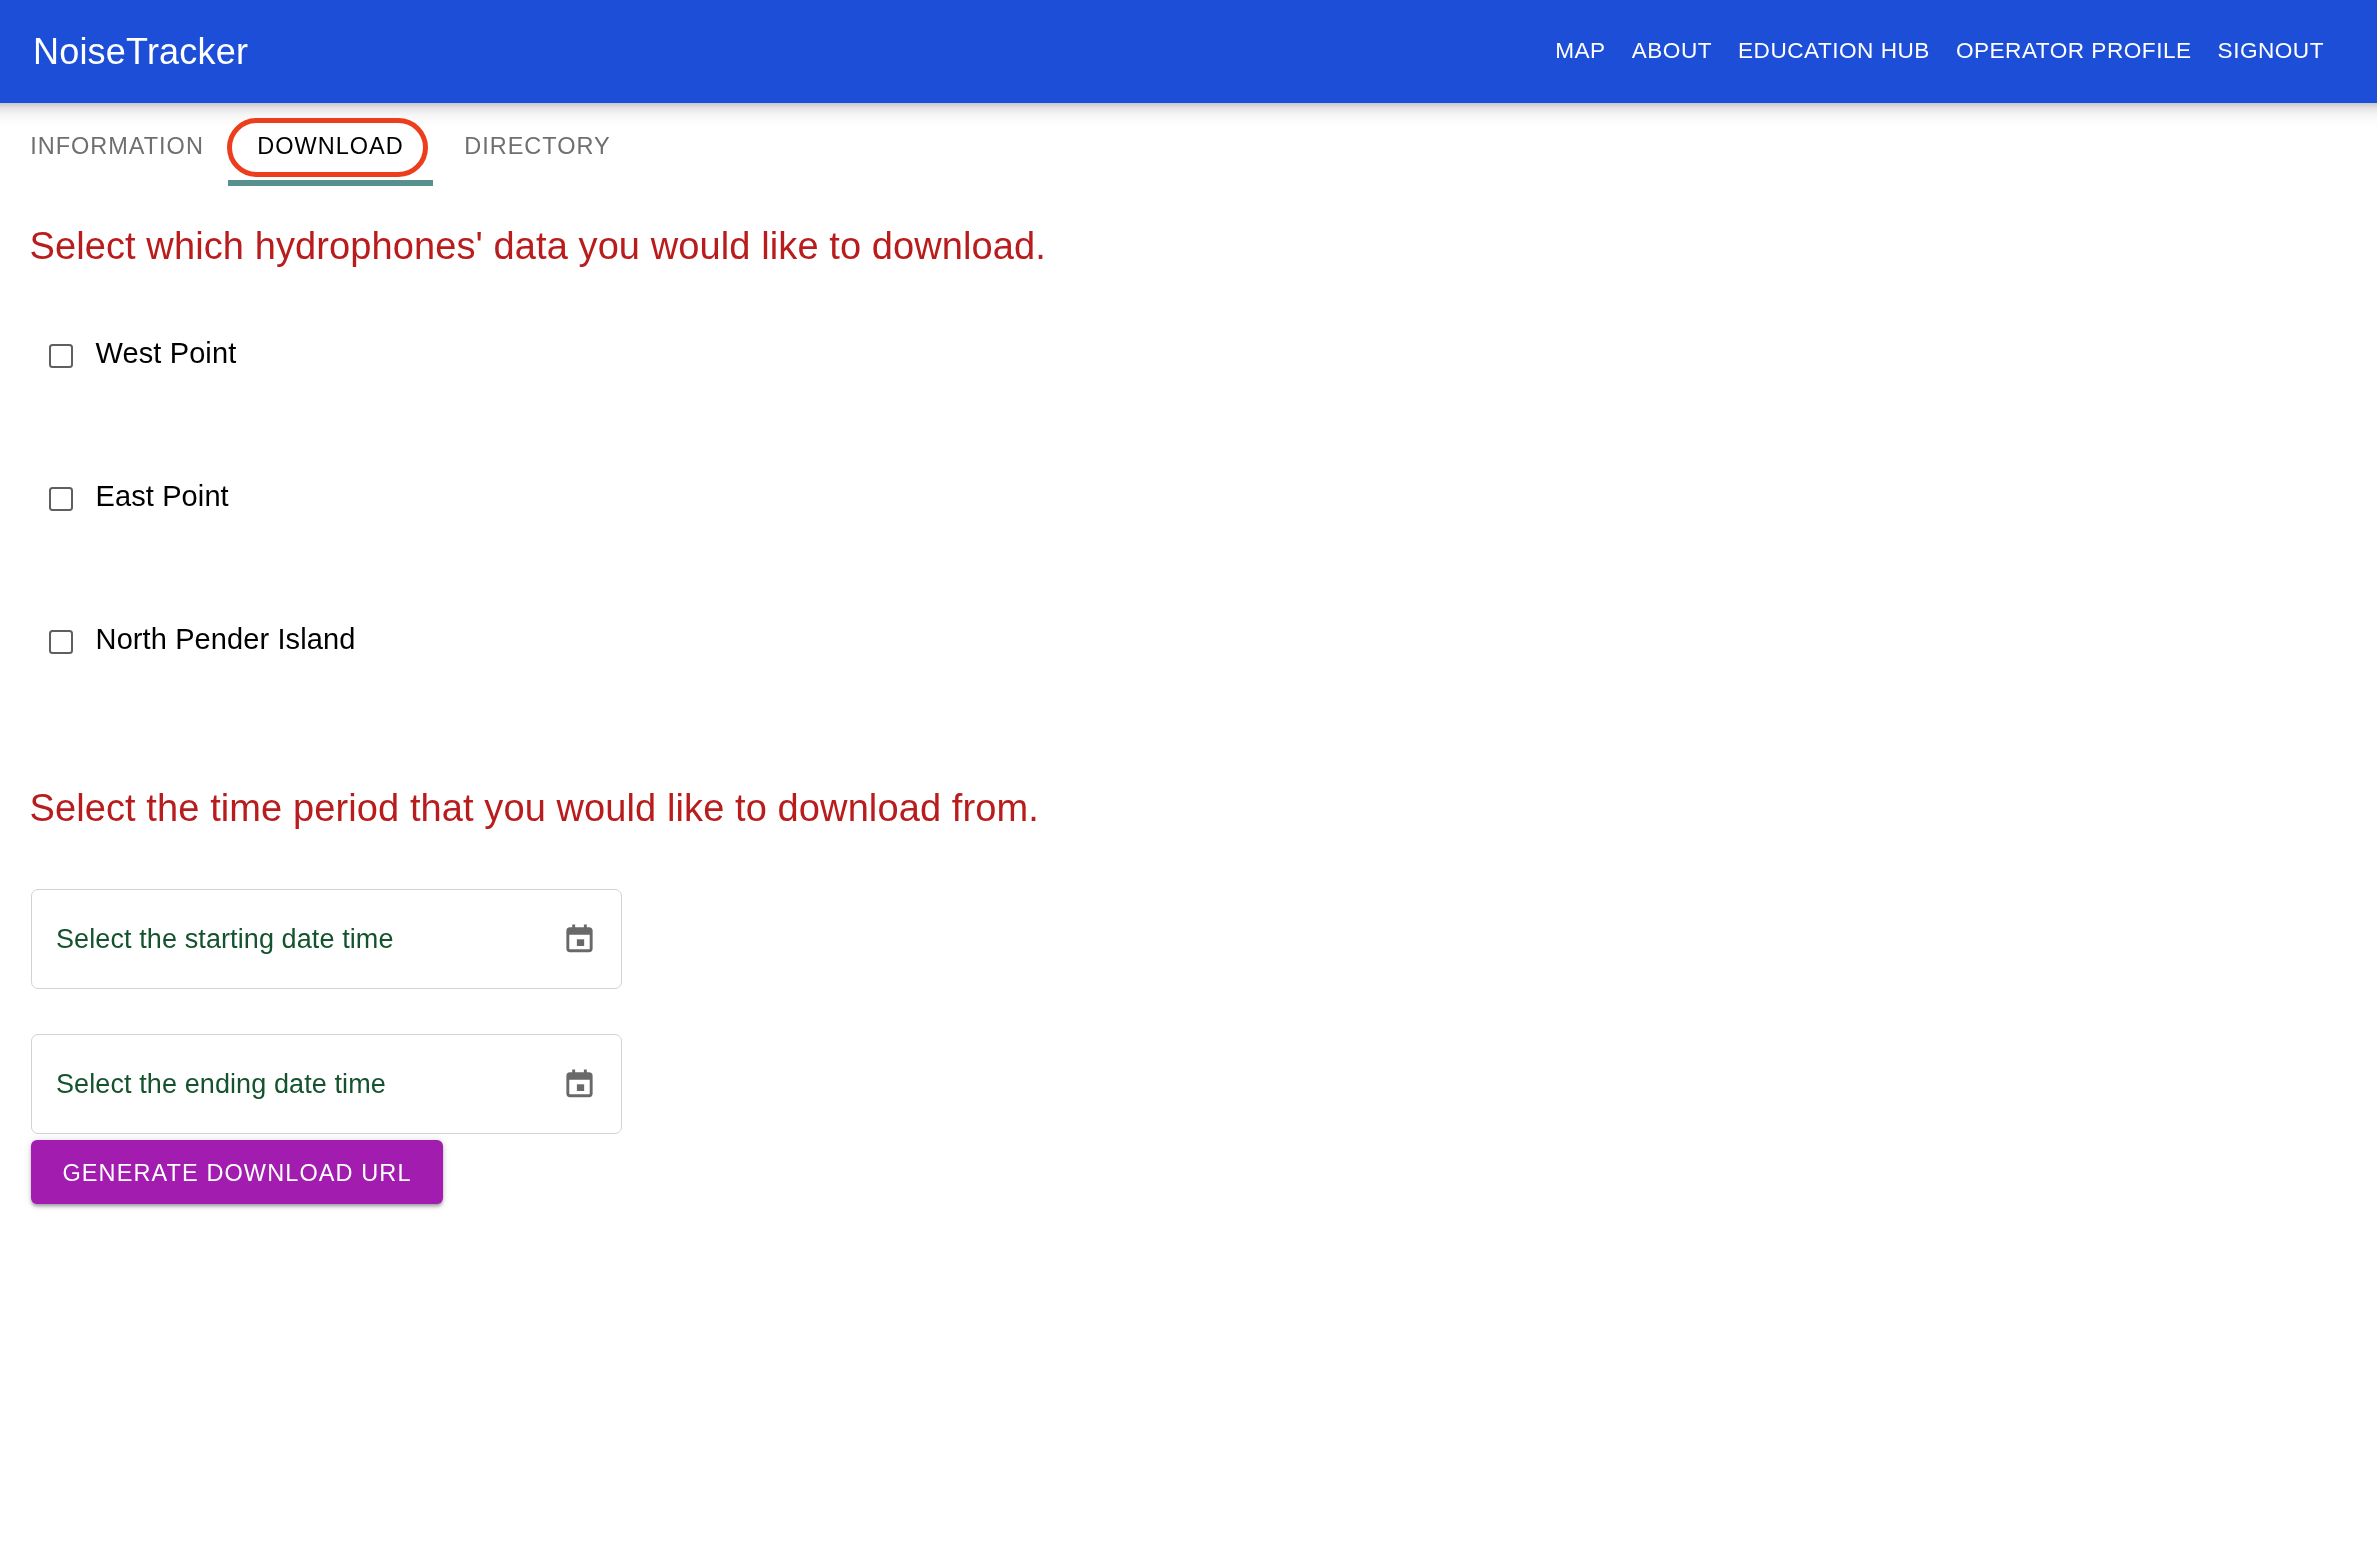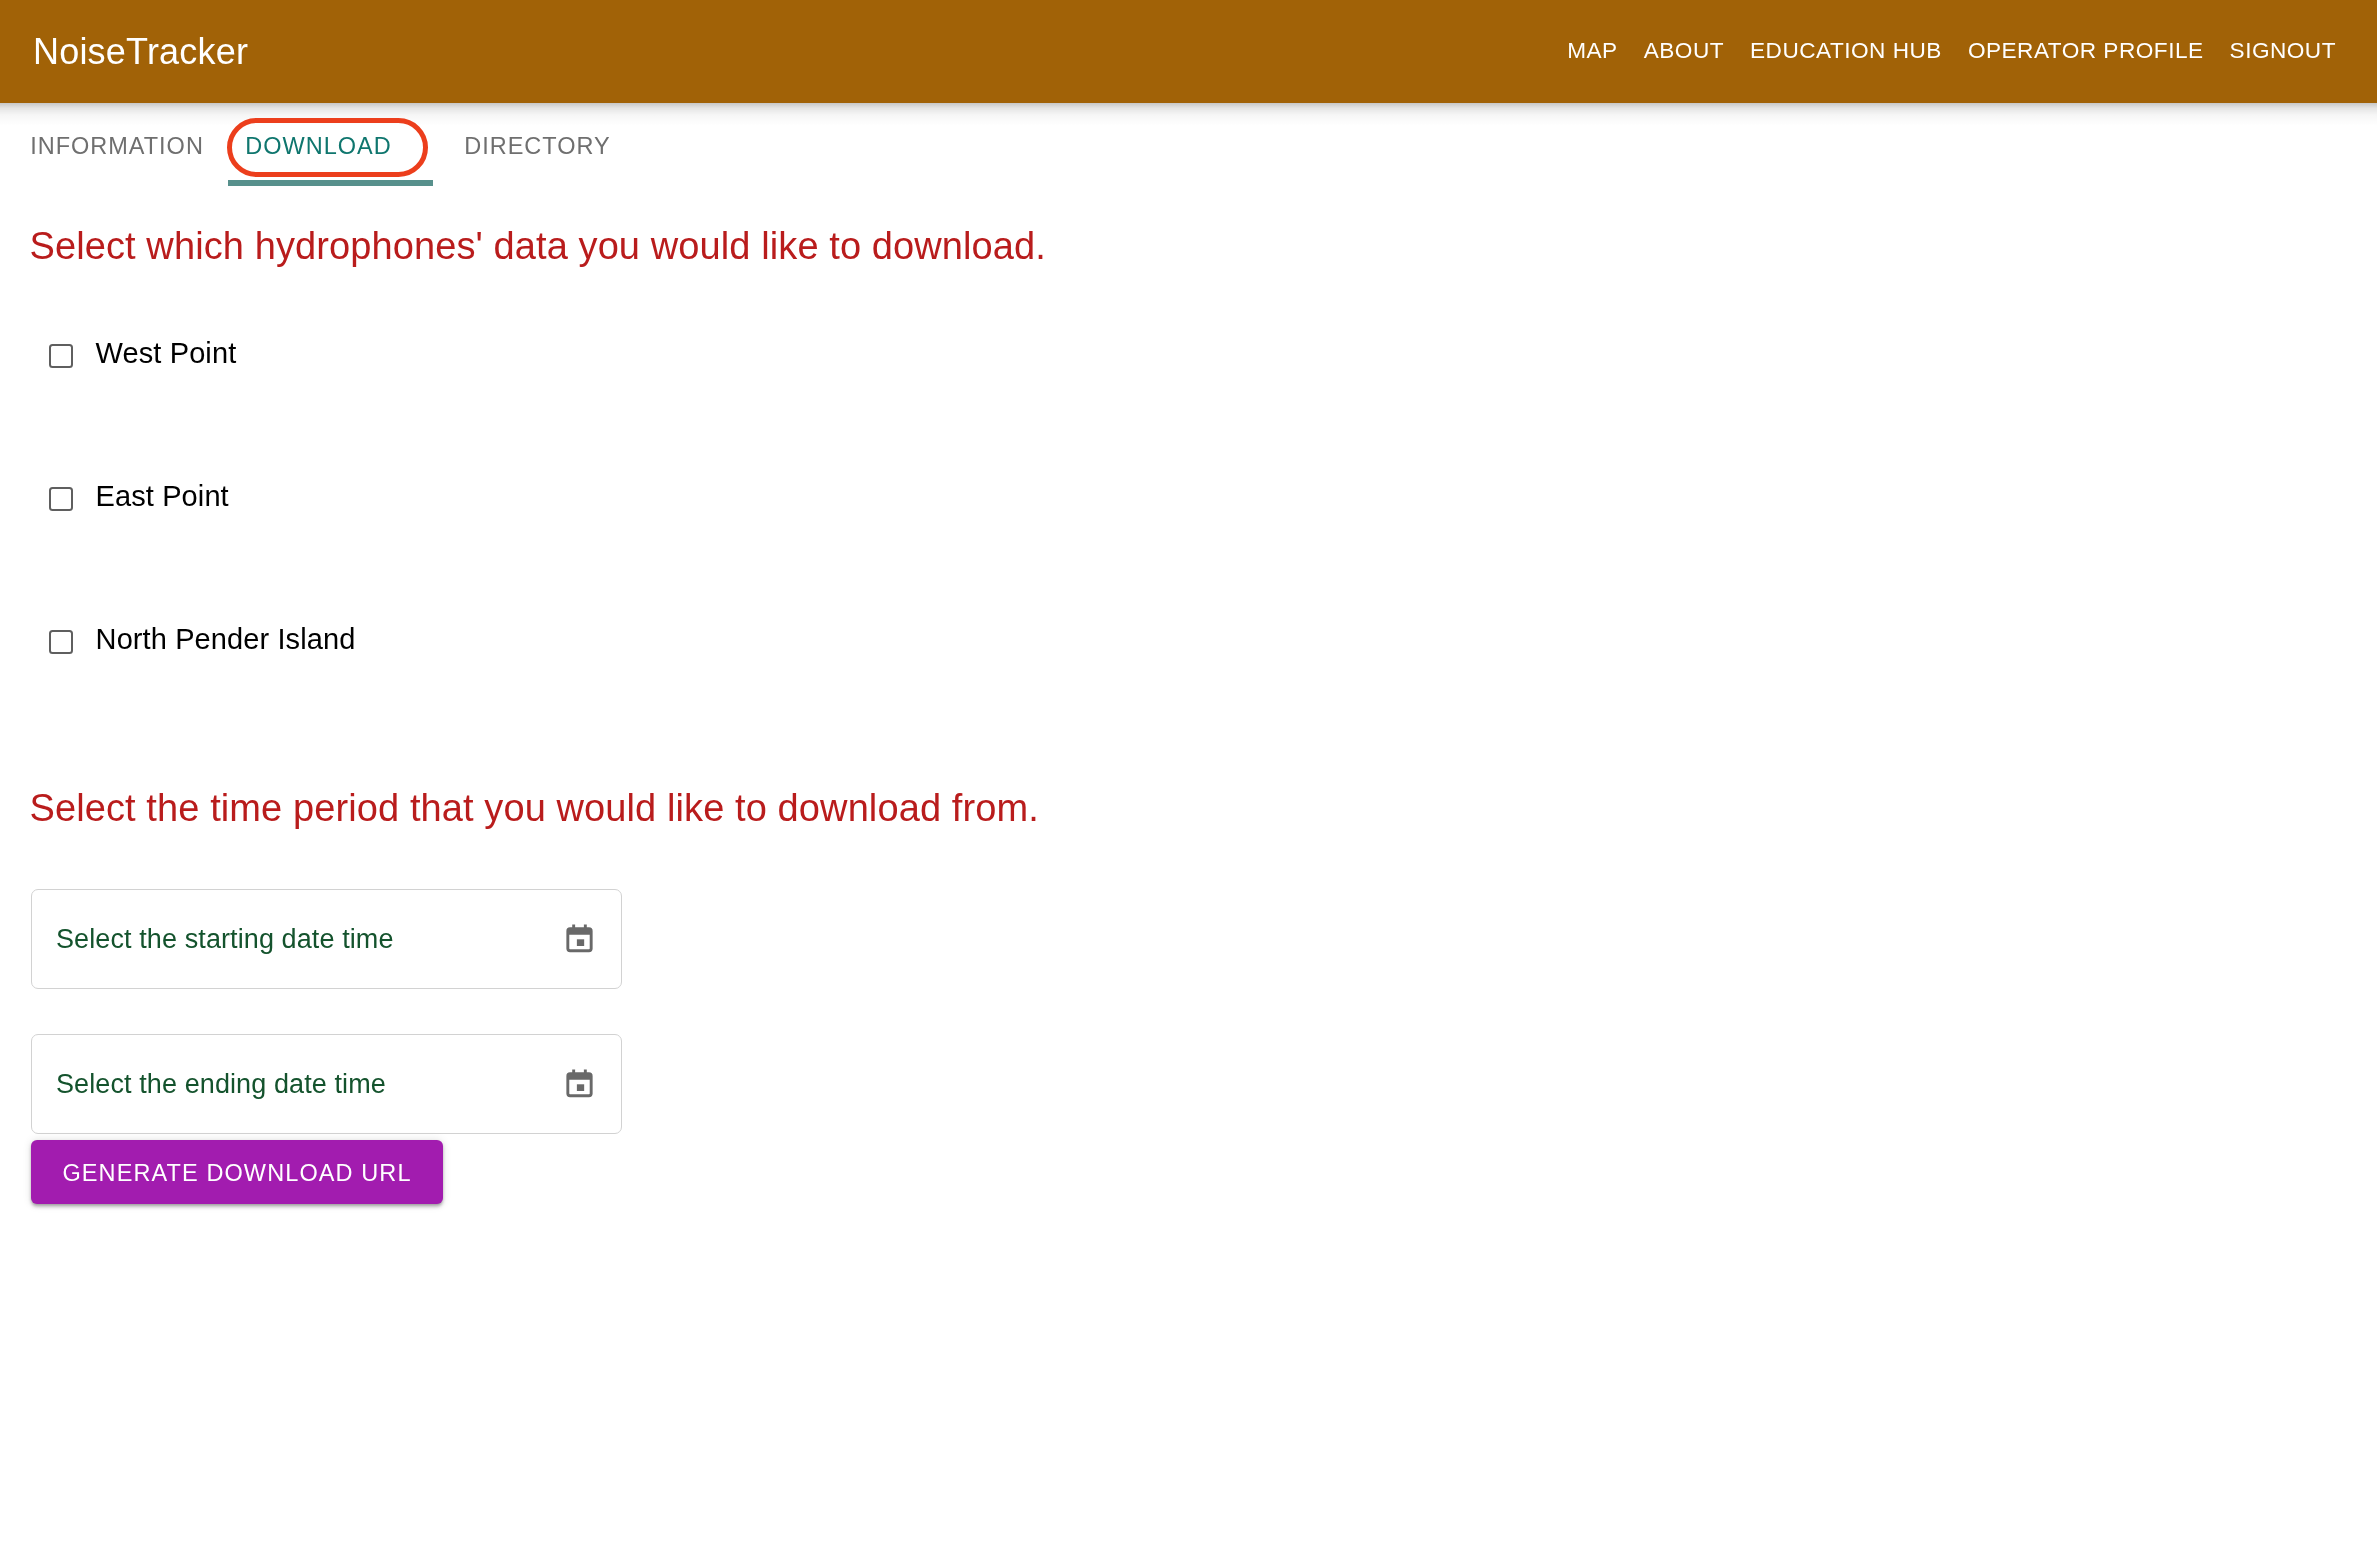--- a/index.html
+++ b/index.html
@@ -17,26 +17,26 @@
     -webkit-font-smoothing: antialiased;
   }
 
   
   #appbar {
     position: absolute;
     left: 0;
     top: 0;
     width: 2377px;
     height: 103px;
-    background: #a16207;
+    background: #1d4ed8;
     display: flex;
     align-items: center;
     justify-content: space-between;
     box-sizing: border-box;
-    padding: 0 0 0 33px;
+    padding: 0 12px 0 33px;
     z-index: 5;
     gap: 21px;
   }
   #appbar-shadow {
     position: absolute;
     left: 0;
     top: 103px;
     width: 2377px;
     height: 22.6px;
     background: linear-gradient(to bottom, rgba(0,0,0,0.22) 0px, rgba(0,0,0,0.10) 5.2px, rgba(0,0,0,0.035) 12px, rgba(0,0,0,0) 22.6px);
@@ -83,21 +83,21 @@
     display: flex;
     align-items: center;
     justify-content: center;
     font-size: 23.5px;
     letter-spacing: 1px;
     color: #6f6f6f;
     white-space: nowrap;
     box-sizing: border-box;
   }
   #tab-information { left: 12px;  width: 210px; }
-  #tab-download    { left: 216px; width: 205px; color: #0f766e; }
+  #tab-download    { left: 228px; width: 205px; color: #000000; }
   #tab-directory   { left: 441px; width: 193px; }
 
   #tab-underline {
     position: absolute;
     left: 228px;
     top: 180px;
     width: 205px;
     height: 6px;
     background: #57908c;
     z-index: 3;

